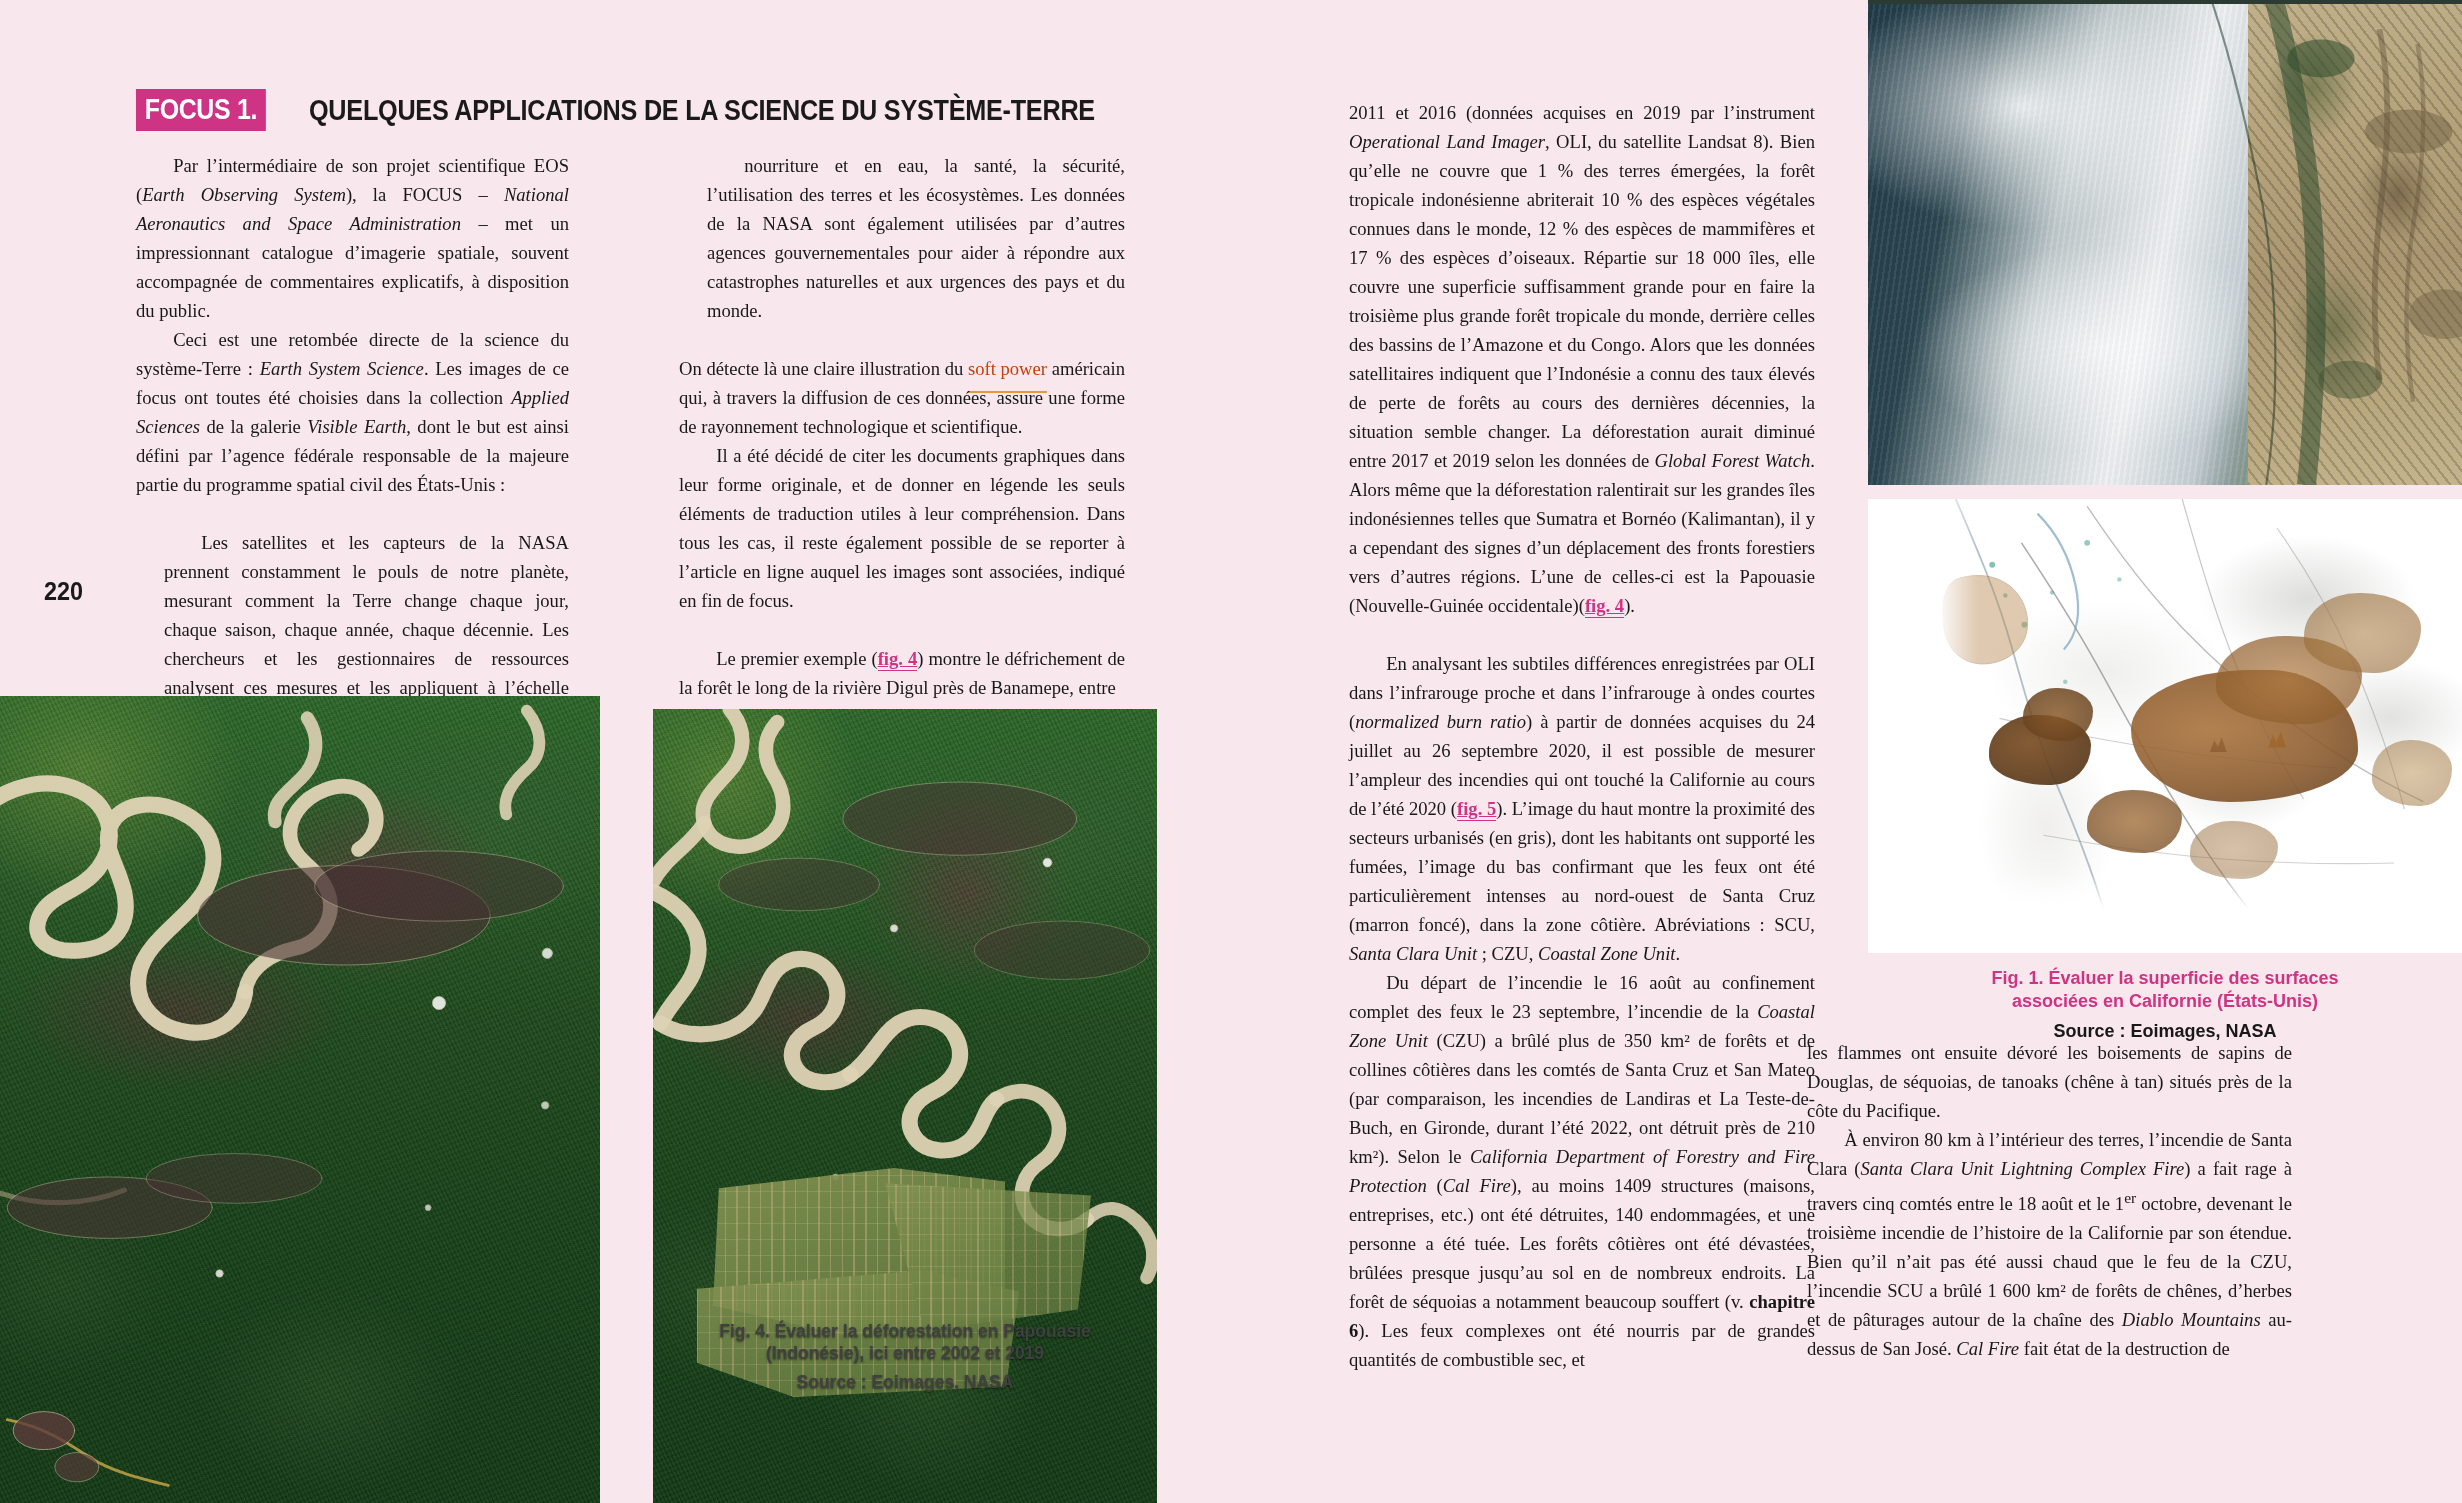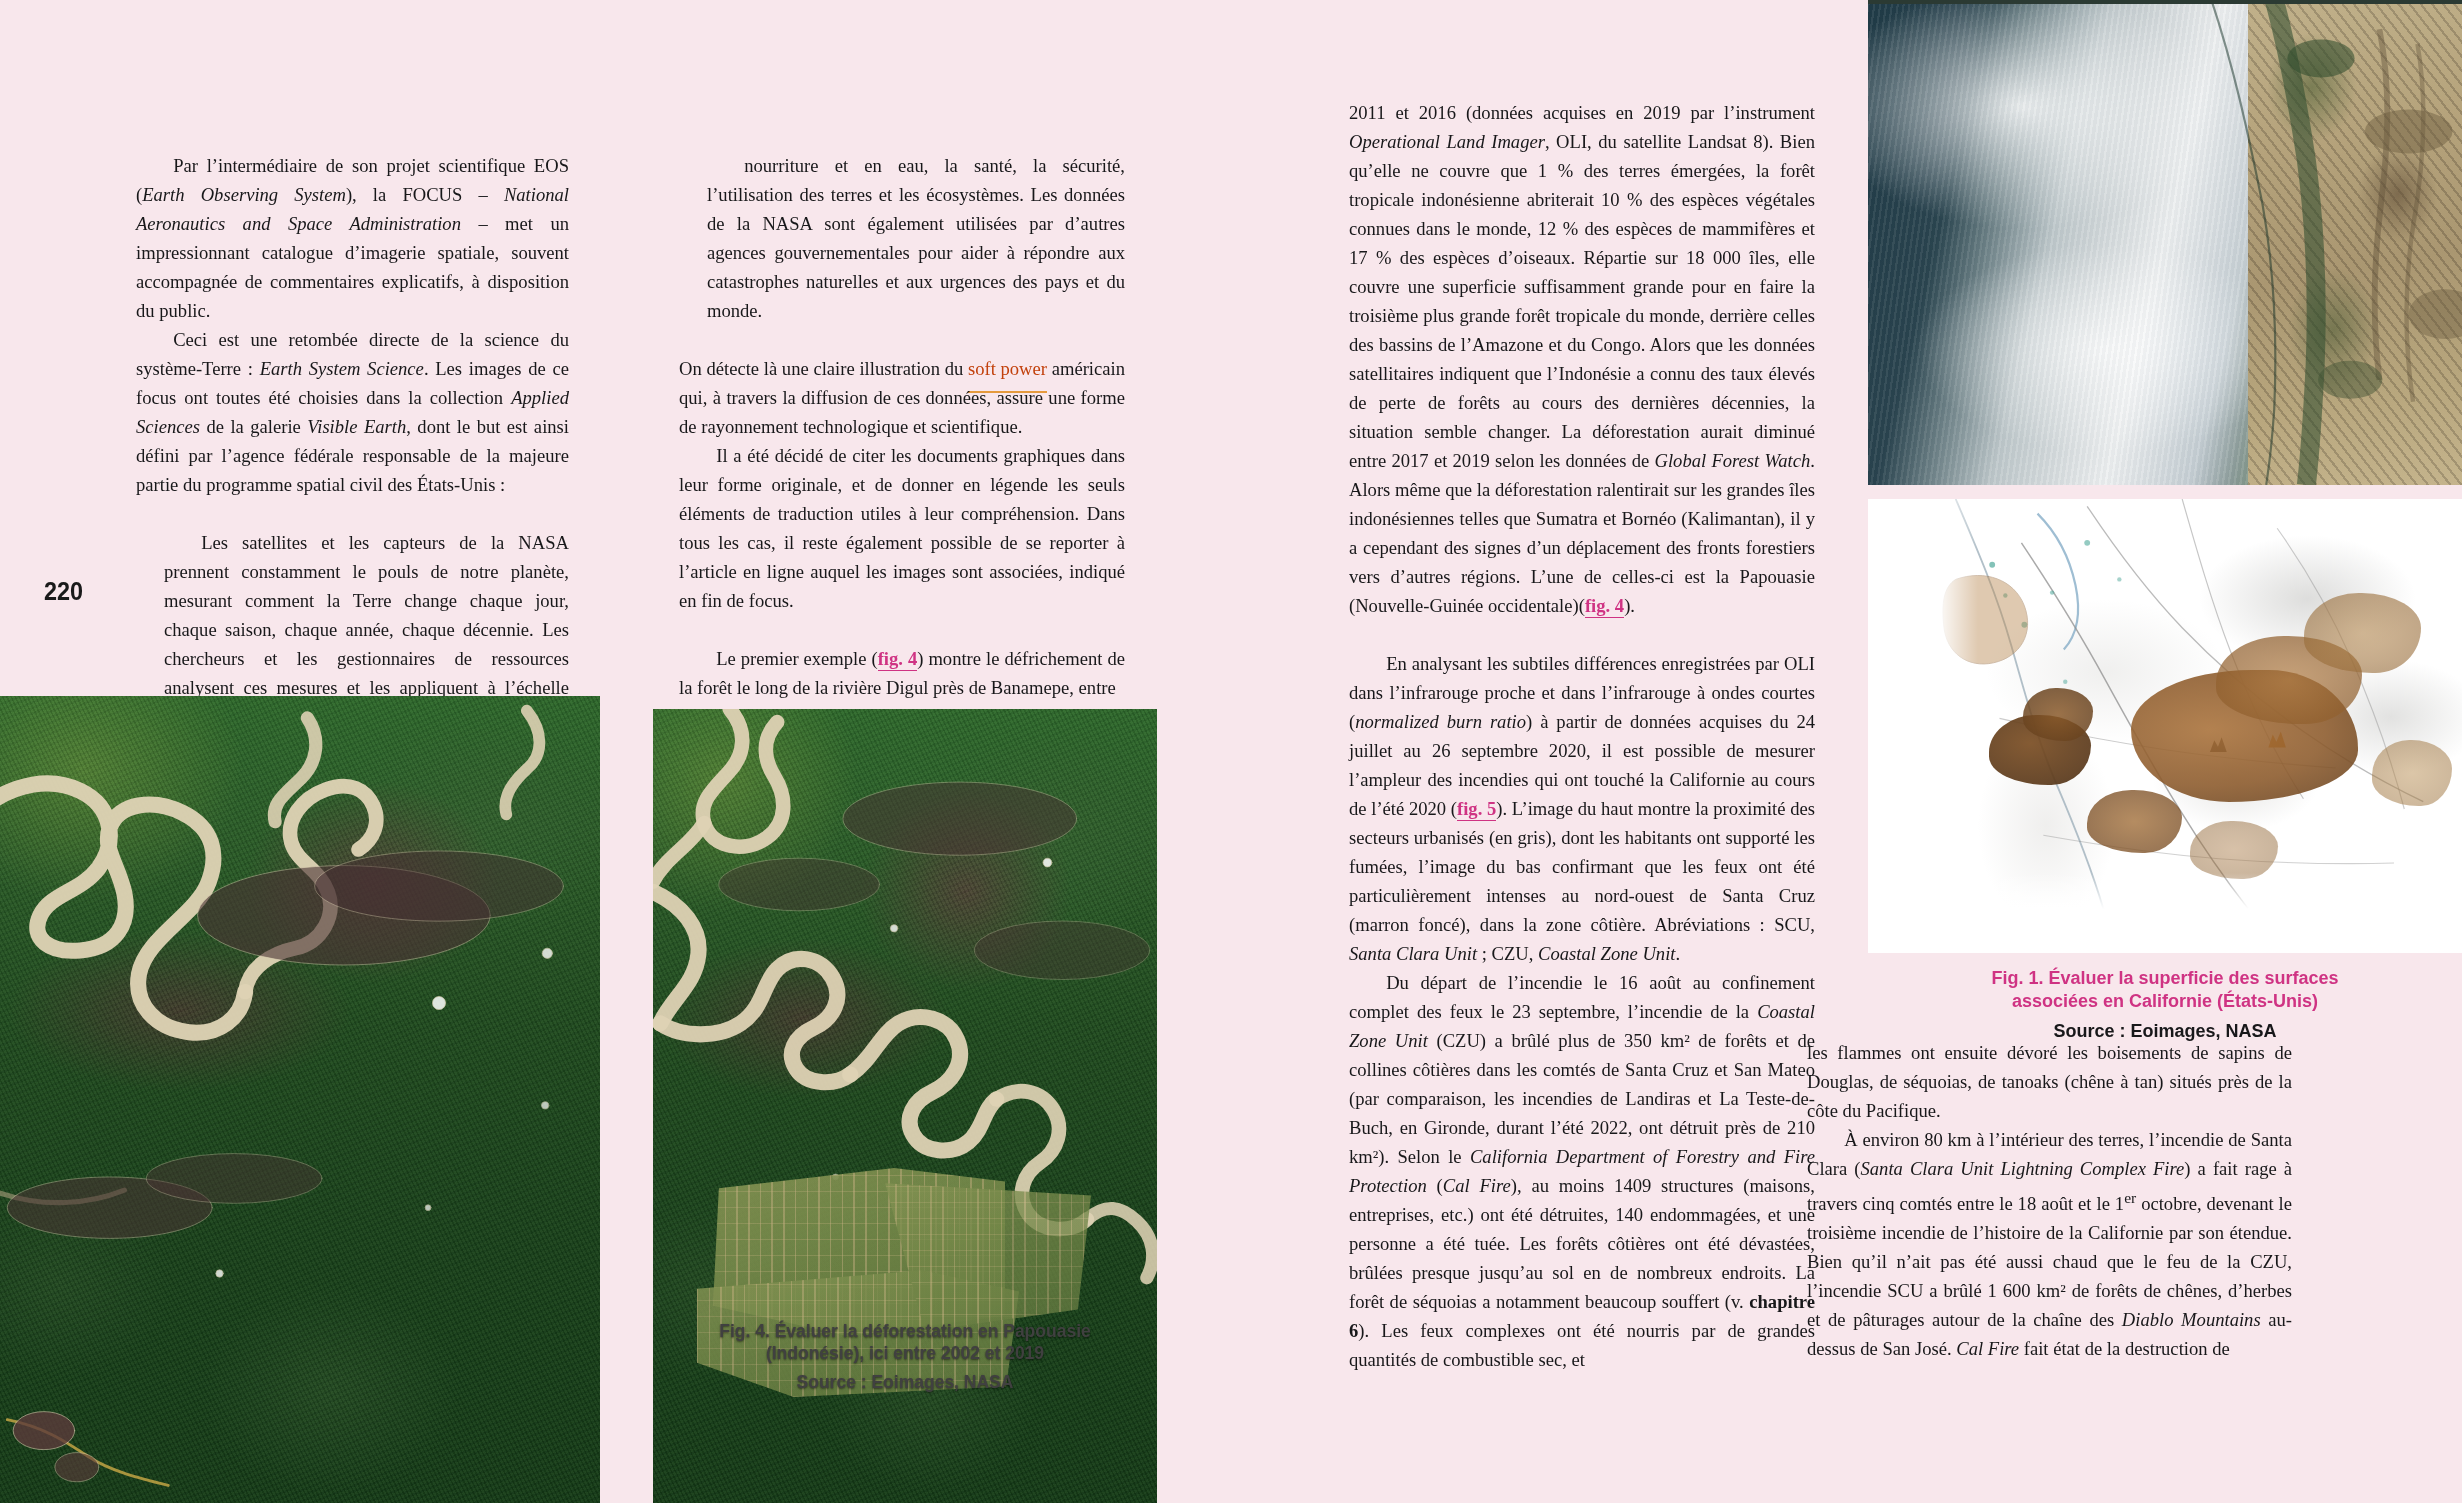--- a/index.html
+++ b/index.html
@@ -55,20 +55,21 @@
   .col p.quote {
     margin-left:28px; text-indent:2.0em;
   }
   .col p.gap { margin-top:29px; }
   .it { font-style:italic; }
   .bd { font-weight:bold; }
   .lnk-pink {
     color:#cf3383; font-weight:bold;
     border-bottom:1.8px solid #cf3383;
     padding-bottom:0.7px;
+    text-decoration:underline;
   }
   .lnk-orange {
     color:#c2410c;
     border-bottom:2.2px solid #e59a3d;
     padding-bottom:12px;
   }
 
   #col1 { left:136px; top:151px;  width:433px; }
   #col2 { left:648px; top:151px;  width:446px;margin-left:31px; }
   #col3 { left:1349px; top:98px; width:466px; }
@@ -177,20 +178,24 @@
   #cap5 .src { display:block; margin-top:7.3px; color:#18181a; font-weight:bold; font-size:18px; }
 
   
   #top-strip { position:absolute; left:1868px; top:0; width:594px; height:3.7px; background:#2b3a33; }
 </style>
 </head>
 <body>
 
 <div id="page">
 
+  <div id="header">
+    <div id="focus-badge">FOCUS 1.</div>
+    <div id="focus-title">QUELQUES APPLICATIONS DE LA SCIENCE DU SYSTÈME-TERRE</div>
+  </div>
 
   <div id="page-number">220</div>
 
   <div class="col" id="col1">
     <p><span>Par l’intermédiaire de son projet scientifique EOS (</span><span class="it">Earth Observing System</span><span>), la FOCUS – </span><span class="it">National Aeronautics and Space Administration</span><span> – met un impressionnant catalogue d’imagerie spatiale, souvent accompagnée de commentaires explicatifs, à disposition du public.</span></p>
     <p><span>Ceci est une retombée directe de la science du système-Terre : </span><span class="it">Earth System Science</span><span>. Les images de ce focus ont toutes été choisies dans la collection </span><span class="it">Applied Sciences</span><span> de la galerie </span><span class="it">Visible Earth</span><span>, dont le but est ainsi défini par l’agence fédérale responsable de la majeure partie du programme spatial civil des États-Unis :</span></p>
     <p class="quote gap">Les satellites et les capteurs de la NASA prennent constamment le pouls de notre planète, mesurant comment la Terre change chaque jour, chaque saison, chaque année, chaque décennie. Les chercheurs et les gestionnaires de ressources analysent ces mesures et les appliquent à l’échelle locale et régionale pour mieux gérer des éléments tels que nos approvisionnements en</p>
   </div>
 
   <div class="col" id="col2">

